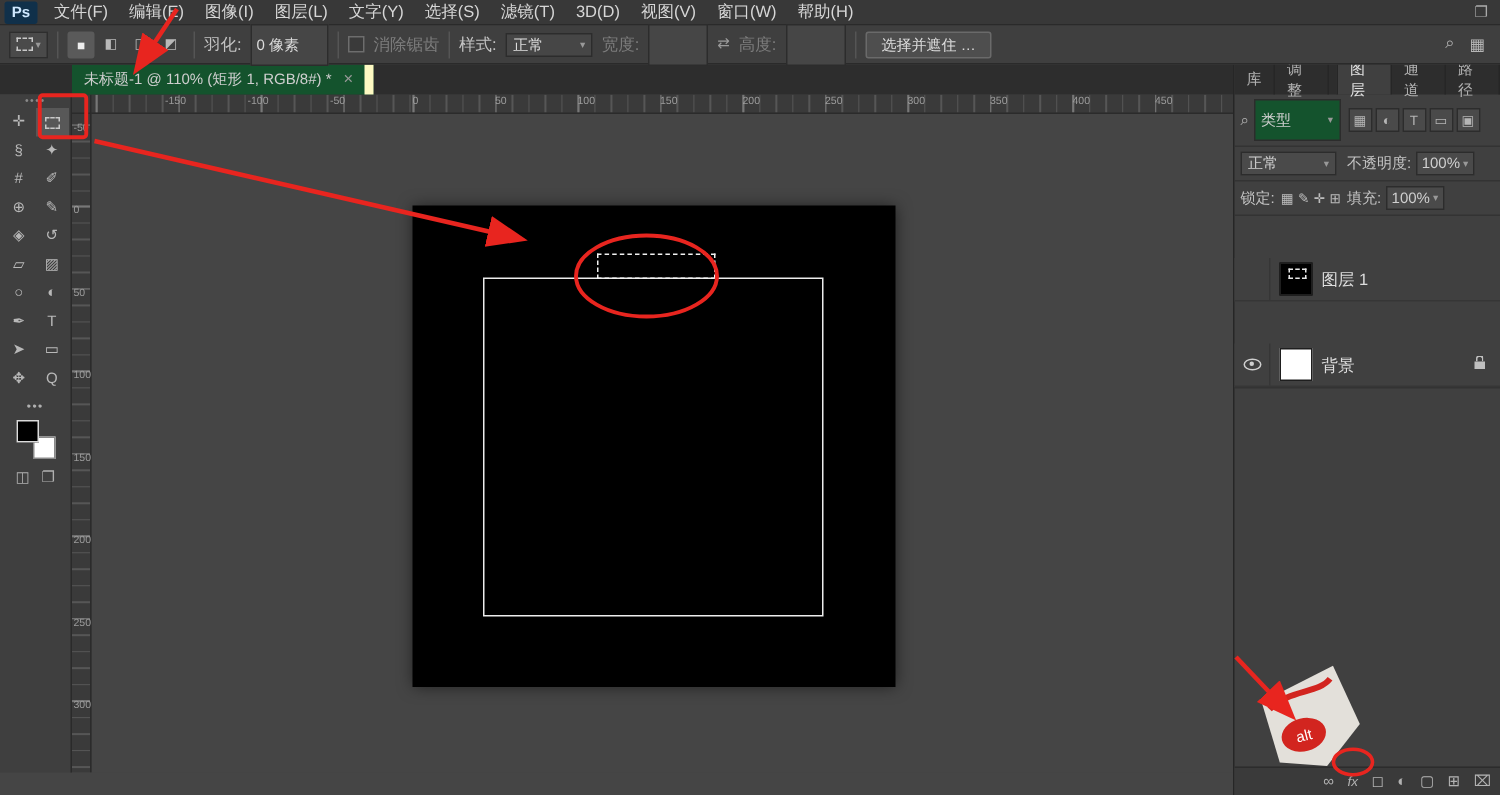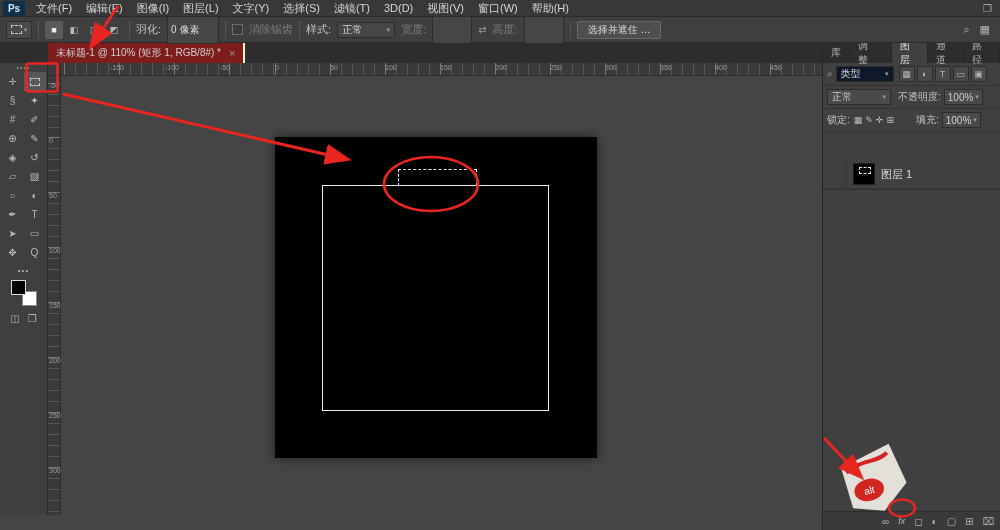--- a/index.html
+++ b/index.html
@@ -32,23 +32,23 @@
     font-size:10px; padding:0 3px; font-family:inherit; }
   .opt-input.small { width:40px; }
   .opt-dropdown { min-width:58px; height:16px; background:#464646; border:1px solid #2c2c2c;
     display:flex; align-items:center; justify-content:space-between; padding:0 4px; font-size:10px; color:#ddd; }
   .checkbox { width:11px; height:11px; border:1px solid #6d6d6d; background:#3a3a3a; display:inline-block; }
   .opt-button { height:18px; padding:0 10px; background:#4e4e4e; border:1px solid #6a6a6a;
     border-radius:2px; color:#ddd; font-size:10px; display:flex; align-items:center; }
   .opt-right { margin-left:auto; margin-right:10px; display:flex; gap:10px; color:#b5b5b5; font-size:11px; }
   
   .tabbar { position:absolute; left:0; right:178px; top:43px; height:20px; background:#2d2d2d; z-index:4; }
-  .doc-tab { position:absolute; left:48px; top:0; height:20px; background:#7f1d1d;
+  .doc-tab { position:absolute; left:48px; top:0; height:20px; background:#14532d;
     display:flex; align-items:center; gap:8px; padding:0 8px; font-size:10px; color:#cfcfcf;
-    border-right:2px solid #fef9c3; }
+    border-right:6px solid #fef9c3; }
   .doc-tab .close { color:#9a9a9a; font-size:11px; }
   
   .toolbar { position:absolute; left:0; top:63px; bottom:15px; width:48px; background:#3f3f3f;
     border-right:1px solid #2a2a2a; z-index:4; display:flex; flex-direction:column; align-items:center; }
   .toolbar-grip { color:#8a8a8a; font-size:7px; letter-spacing:1px; height:9px; line-height:9px; }
   .tools-grid { display:grid; grid-template-columns:22px 22px; grid-auto-rows:19px; }
   .tool { display:flex; align-items:center; justify-content:center; color:#b8b8b8; font-size:10px; cursor:default; }
   .tool.active { background:#585858; color:#fff; }
   .tool .dashed-sq { width:10px; height:8px; }
   .more-dots { color:#b0b0b0; font-size:8px; margin:4px 0 2px; letter-spacing:1px; }
@@ -80,21 +80,21 @@
   .selection { position:absolute; left:123px; top:32px; width:79px; height:17px; border:1px dashed #f2f2f2; }
   
   .panels { position:absolute; right:0; top:43px; bottom:0; width:178px; background:#404040;
     border-left:1px solid #262626; z-index:4; }
   .panel-tabs { display:flex; height:20px; background:#2d2d2d; align-items:stretch; }
   .panel-tab { padding:0 8px; display:flex; align-items:center; font-size:10px; color:#b3b3b3;
     border-right:1px solid #262626; }
   .panel-tab.active { background:#404040; color:#e2e2e2; }
   .panel-tab.gap { margin-left:5px; border-left:1px solid #262626; }
   .filter-row { display:flex; align-items:center; gap:3px; padding:3px 4px; border-bottom:1px solid #333; }
-  .filter-dd { width:58px; height:16px; background:#0f172a; border:1px solid #2c2c2c; display:flex;
+  .filter-dd { width:58px; height:28px; background:#14532d; border:1px solid #2c2c2c; display:flex;
     align-items:center; justify-content:space-between; padding:0 4px; font-size:10px; }
   .mini-ico { width:16px; height:16px; background:#4a4a4a; border:1px solid #2c2c2c; color:#b5b5b5;
     font-size:9px; display:flex; align-items:center; justify-content:center; }
   .blend-row, .lock-row { display:flex; align-items:center; gap:3px; padding:3px 4px; border-bottom:1px solid #333; font-size:10px; }
   .blend-dd { width:64px; height:16px; background:#4a4a4a; border:1px solid #2c2c2c; display:flex;
     align-items:center; justify-content:space-between; padding:0 4px; font-size:10px; }
   .val-dd { display:flex; align-items:center; gap:2px; background:#4a4a4a; border:1px solid #2c2c2c;
     height:16px; padding:0 3px; }
   .lock-ico { color:#bdbdbd; font-size:9px; padding:0 1px; }
   .layers-list { border-bottom:1px solid #333; }
@@ -301,31 +301,39 @@
       </div>
     </div>
     <div class="lock-row">
       <span style="color:#c3c3c3;">锁定:</span>
       <div style="display:flex;gap:1px;">
           <span class="lock-ico">▦</span>
           <span class="lock-ico">✎</span>
           <span class="lock-ico">✛</span>
           <span class="lock-ico">⊞</span>
         </div>
-      <span style="margin-left:18px;color:#c3c3c3;">填充:</span>
+      <span style="margin-left:0;color:#c3c3c3;">填充:</span>
       <div class="val-dd">
         <span>100%</span>
         <span style="font-size:7px;color:#999;">▾</span>
       </div>
     </div>
     <div class="layers-list">
         <div class="layer-row">
           <div class="eye-cell"></div>
           <div class="thumb content"></div>
           <span class="layer-name">图层 1</span>
+        </div>
+        <div class="layer-row">
+          <div class="eye-cell">
+            <span class="eye"></span>
+          </div>
+          <div class="thumb white"></div>
+          <span class="layer-name">背景</span>
+          <span class="lockico"></span>
         </div>
       </div>
     <div class="panel-bottom">
         <span>∞</span>
         <span class="fx">fx</span>
         <span>◻</span>
         <span>◐</span>
         <span>▢</span>
         <span>⊞</span>
         <span>⌧</span>

